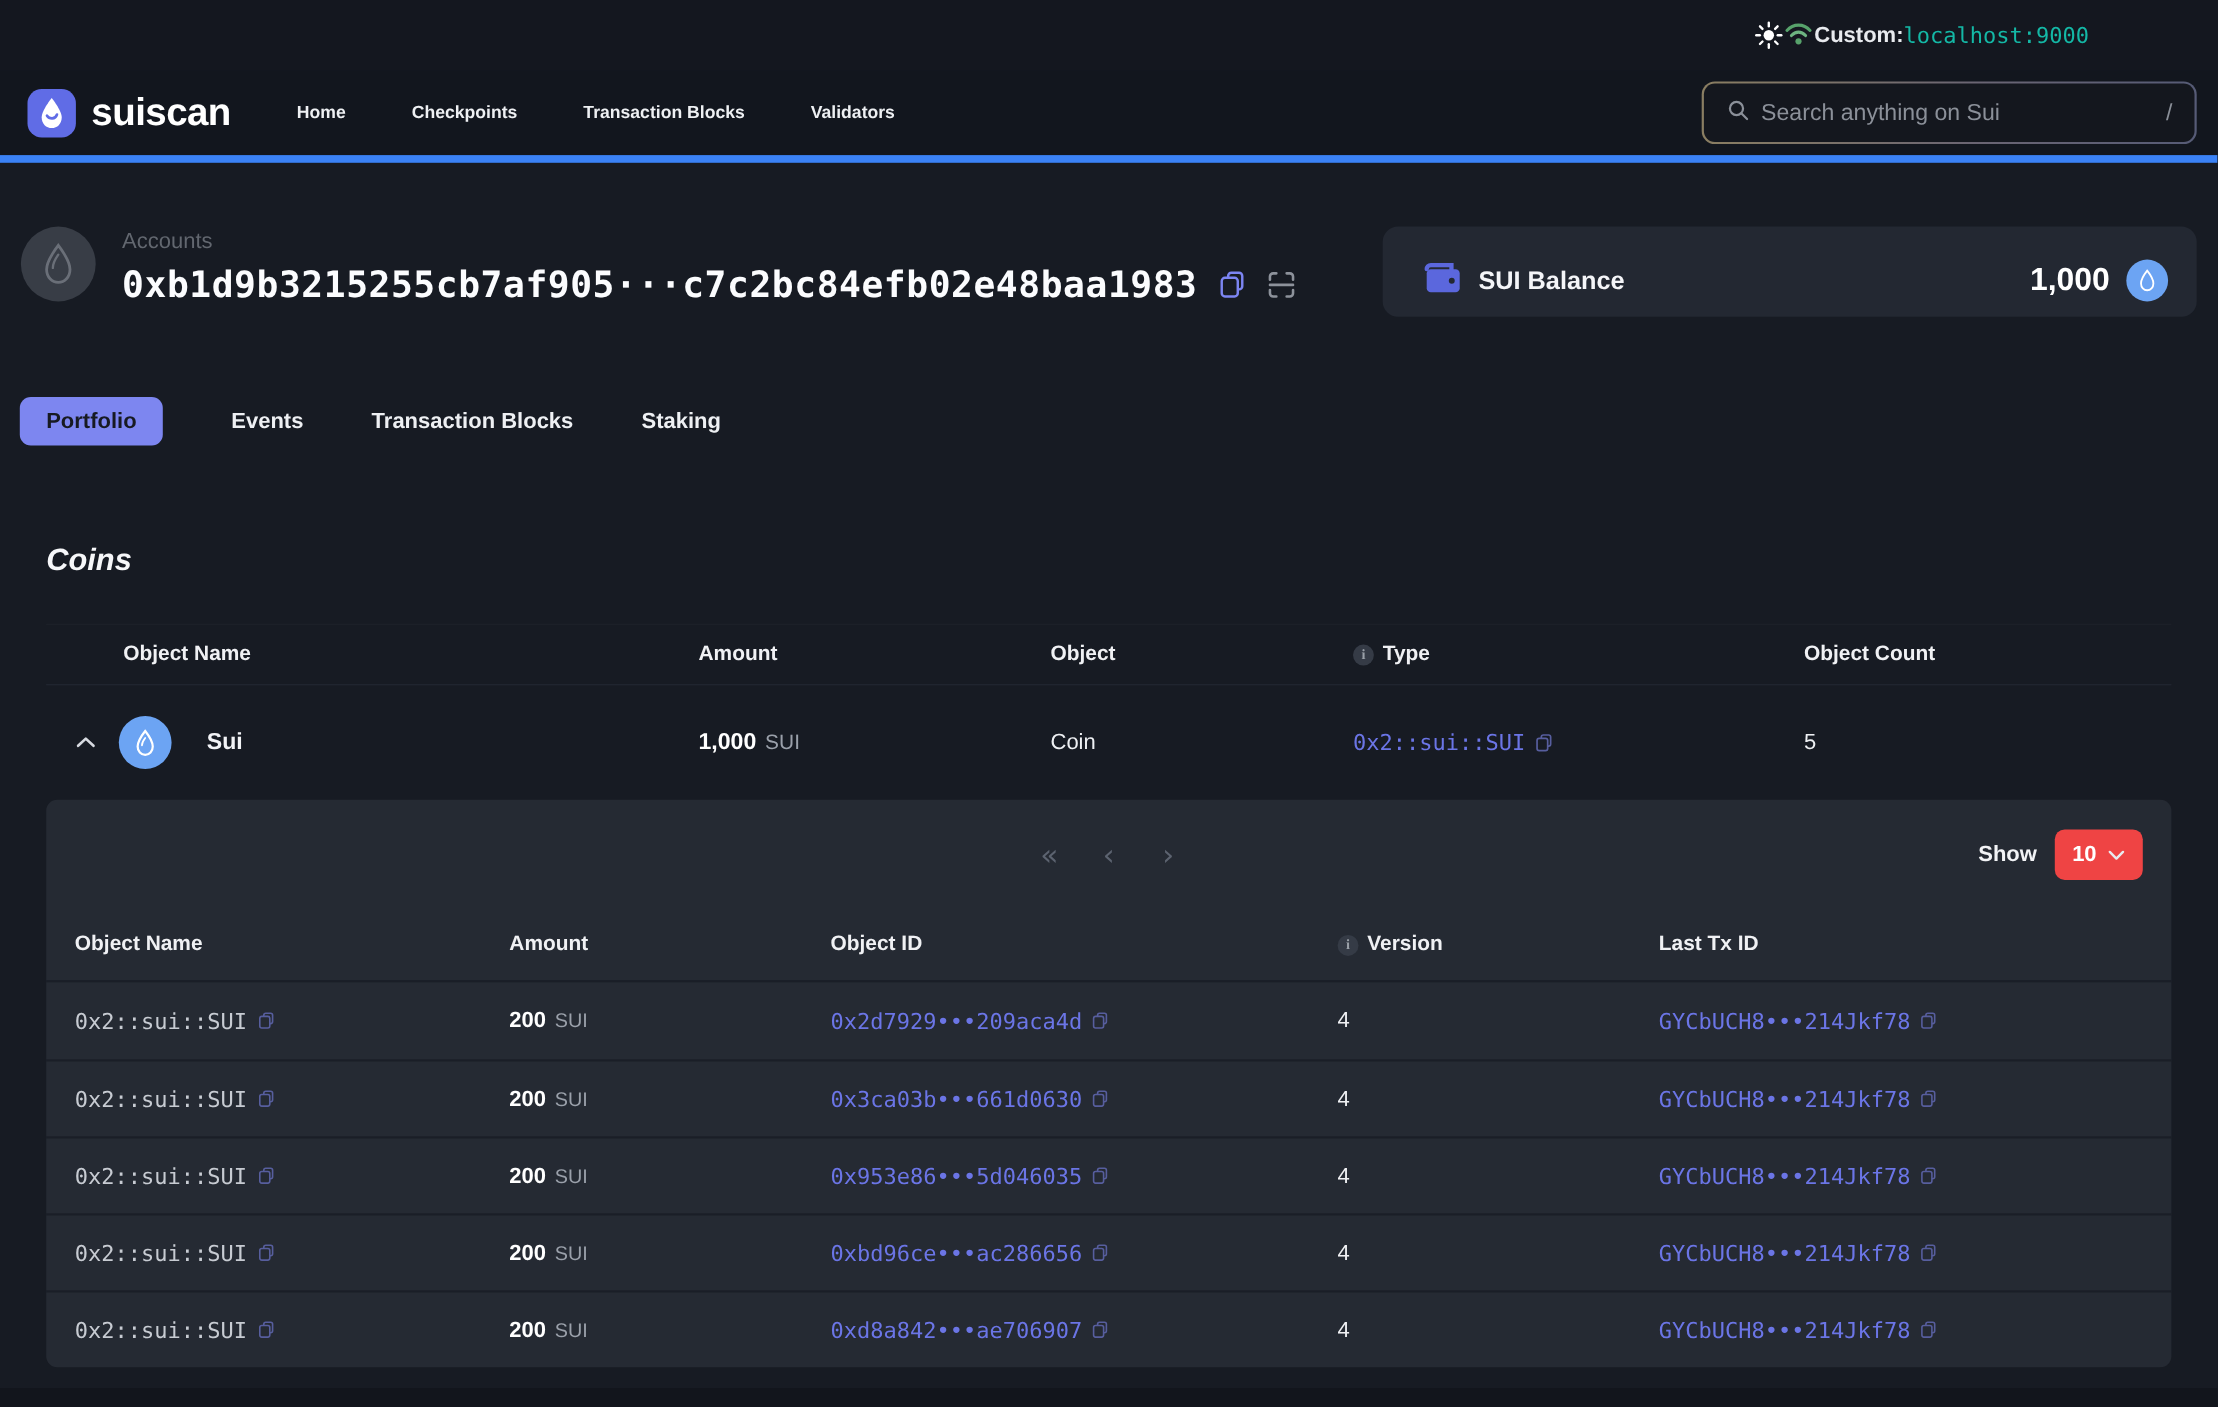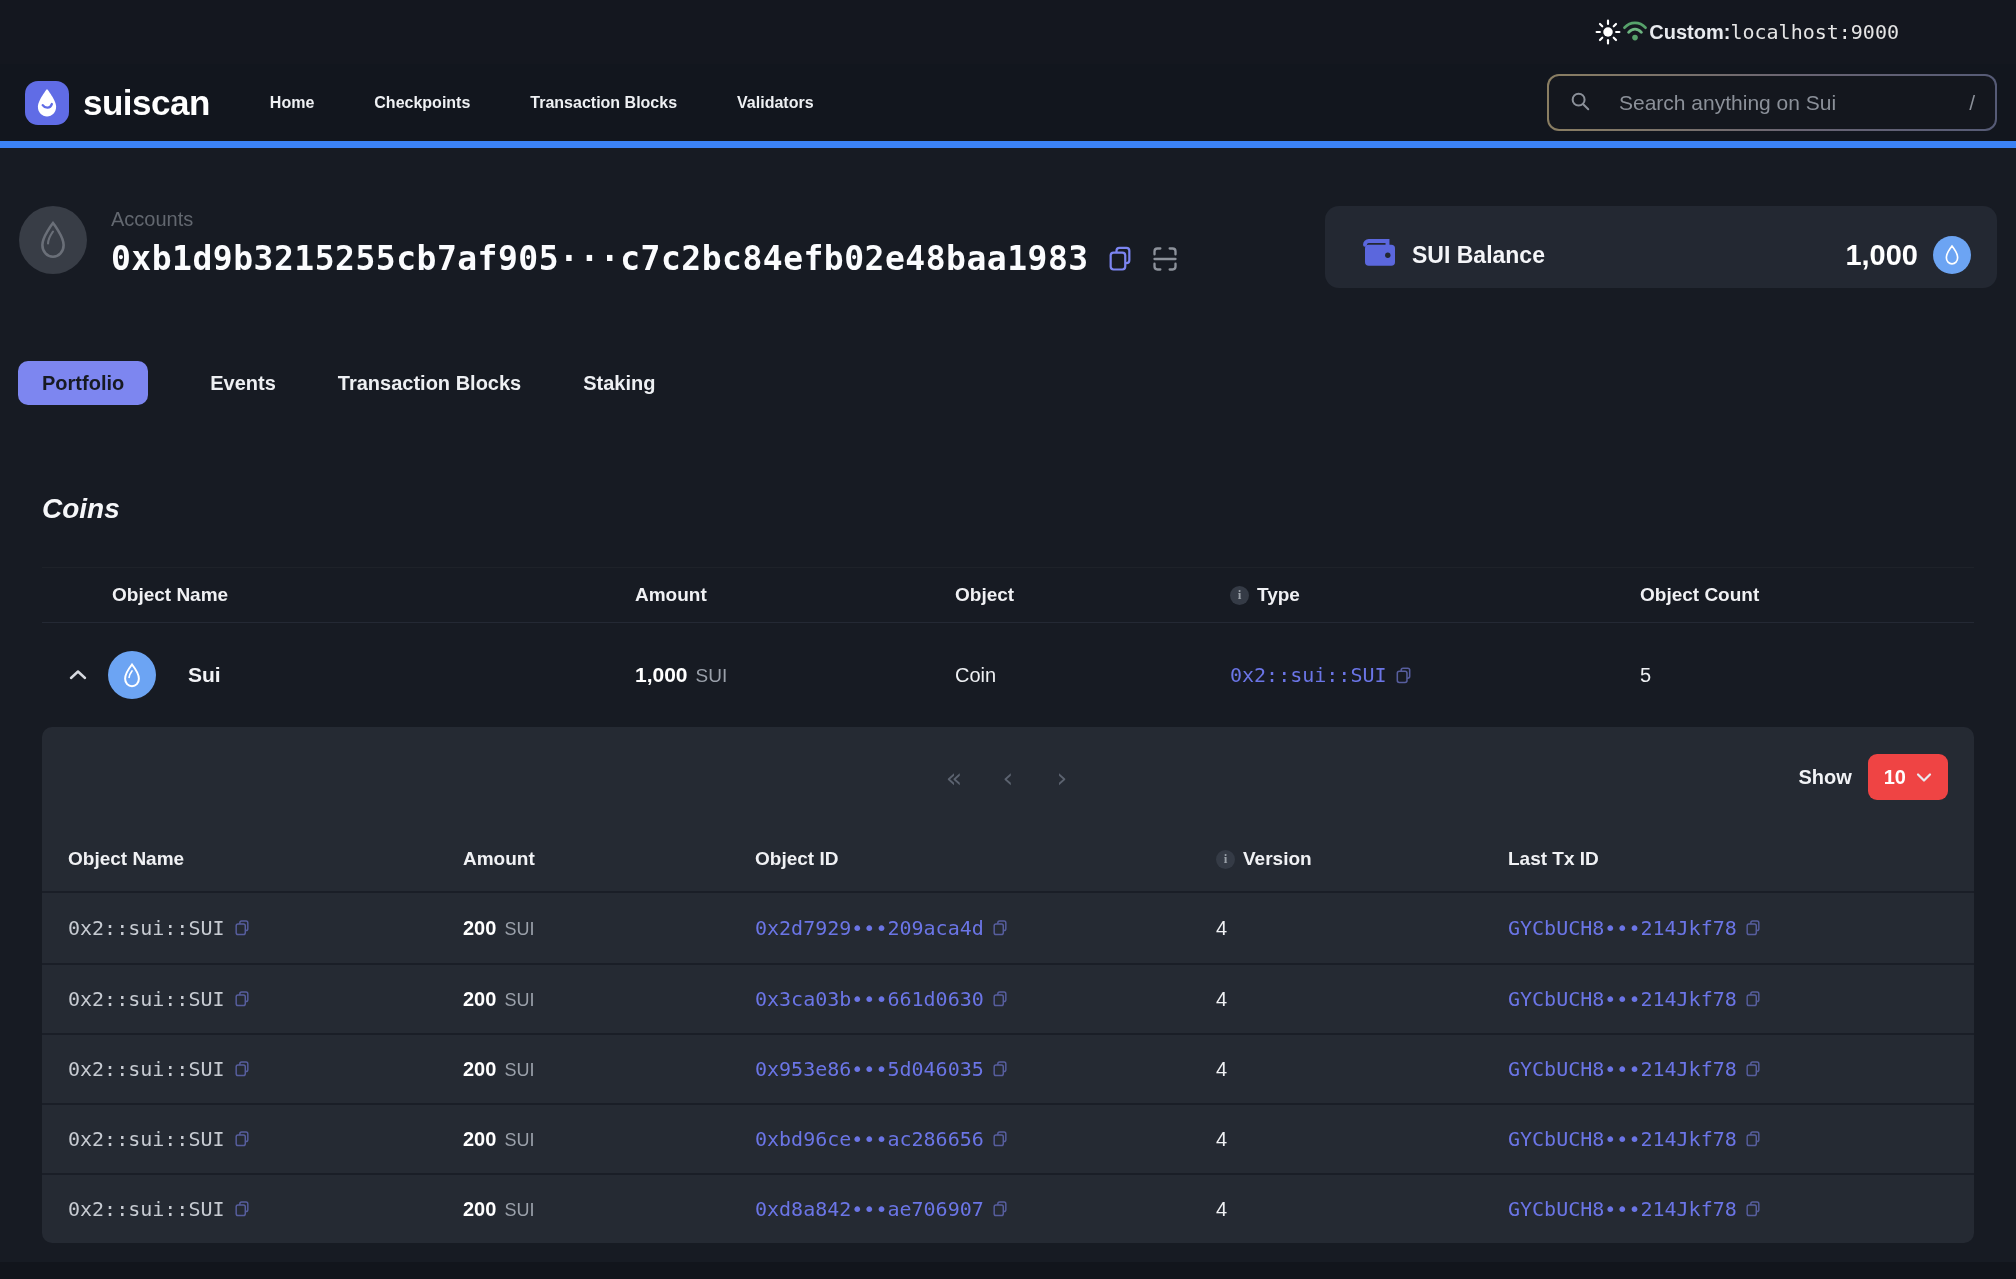--- a/index.html
+++ b/index.html
@@ -11,42 +11,42 @@
   }
   .mono { font-family:"DejaVu Sans Mono", monospace; }
 
   
   .topbar {
     height:64px; background:#14171f;
     display:flex; align-items:center; justify-content:flex-end;
     padding-right:117px; 
   }
   .topbar .net-label { font-size:20px; font-weight:700; color:#e8eaee; }
-  .topbar .net-value { font-size:20px; color:#e5e5e5; }
+  .topbar .net-value { font-size:20px; color:#14b8a6; }
 
   
   .navbar {
     height:84px; background:#12161e; border-bottom:7px solid #3b82f6;
     display:flex; align-items:center; padding:0 19px 0 25px;
   }
   .brand { display:flex; align-items:center; gap:14px; cursor:pointer; }
   .brand-badge {
     width:44px; height:44px; border-radius:13px; background:#606ce6;
     display:flex; align-items:center; justify-content:center;
   }
   .brand-name { font-size:35px; font-weight:800; letter-spacing:-0.5px; color:#ffffff; }
   .nav-items { display:flex; align-items:center; gap:60px; margin-left:60px; }
   .nav-item { font-size:16px; font-weight:700; color:#eef0f3; cursor:pointer; }
   .searchwrap {
     margin-left:auto; width:450px; height:57px; border-radius:12px; padding:2px;
     background:linear-gradient(90deg,#8a7e62,#6a6573 55%,#565b76);
   }
   .searchbox {
     width:100%; height:100%; border-radius:10px; background:#14171e;
-    display:flex; align-items:center; padding:0 20px; gap:28px;
+    display:flex; align-items:center; padding:0 20px; gap:10px;
   }
   .searchbox input {
     flex:1; background:transparent; border:none; outline:none;
     font-family:"Liberation Sans",sans-serif; font-size:21px; color:#d6d9df;
   }
   .searchbox input::placeholder { color:#8b9099; }
   .search-slash { font-size:21px; color:#8b9099; }
 
   
   .hero { display:flex; justify-content:space-between; align-items:flex-start;
@@ -55,21 +55,21 @@
   .avatar {
     width:68px; height:68px; border-radius:50%; background:#383d46;
     display:flex; align-items:center; justify-content:center;
   }
   .acct-label { font-size:20px; color:#62676f; margin-top:2px; }
   .addr-line { display:flex; align-items:center; gap:18px; margin-top:8px; }
   .addr { font-size:33px; font-weight:700; letter-spacing:0.5px; color:#fbfcfe; }
   .icon-btn { background:none; border:none; cursor:pointer; display:flex; align-items:center; padding:0; }
 
   .balance-card {
-    width:672px; height:82px; background:#232832; border-radius:14px;
+    width:740px; height:82px; background:#232832; border-radius:14px;
     display:flex; align-items:center; padding:16px 26px 0 35px;
   }
   .balance-title { font-size:23px; font-weight:700; margin-left:12px; color:#f4f5f8; }
   .balance-right { margin-left:auto; display:flex; align-items:center; gap:15px; }
   .balance-value { font-size:29px; font-weight:800; color:#ffffff; }
   .coin-circle {
     width:38px; height:38px; border-radius:50%; background:#6ca4f3;
     display:flex; align-items:center; justify-content:center;
   }
 

